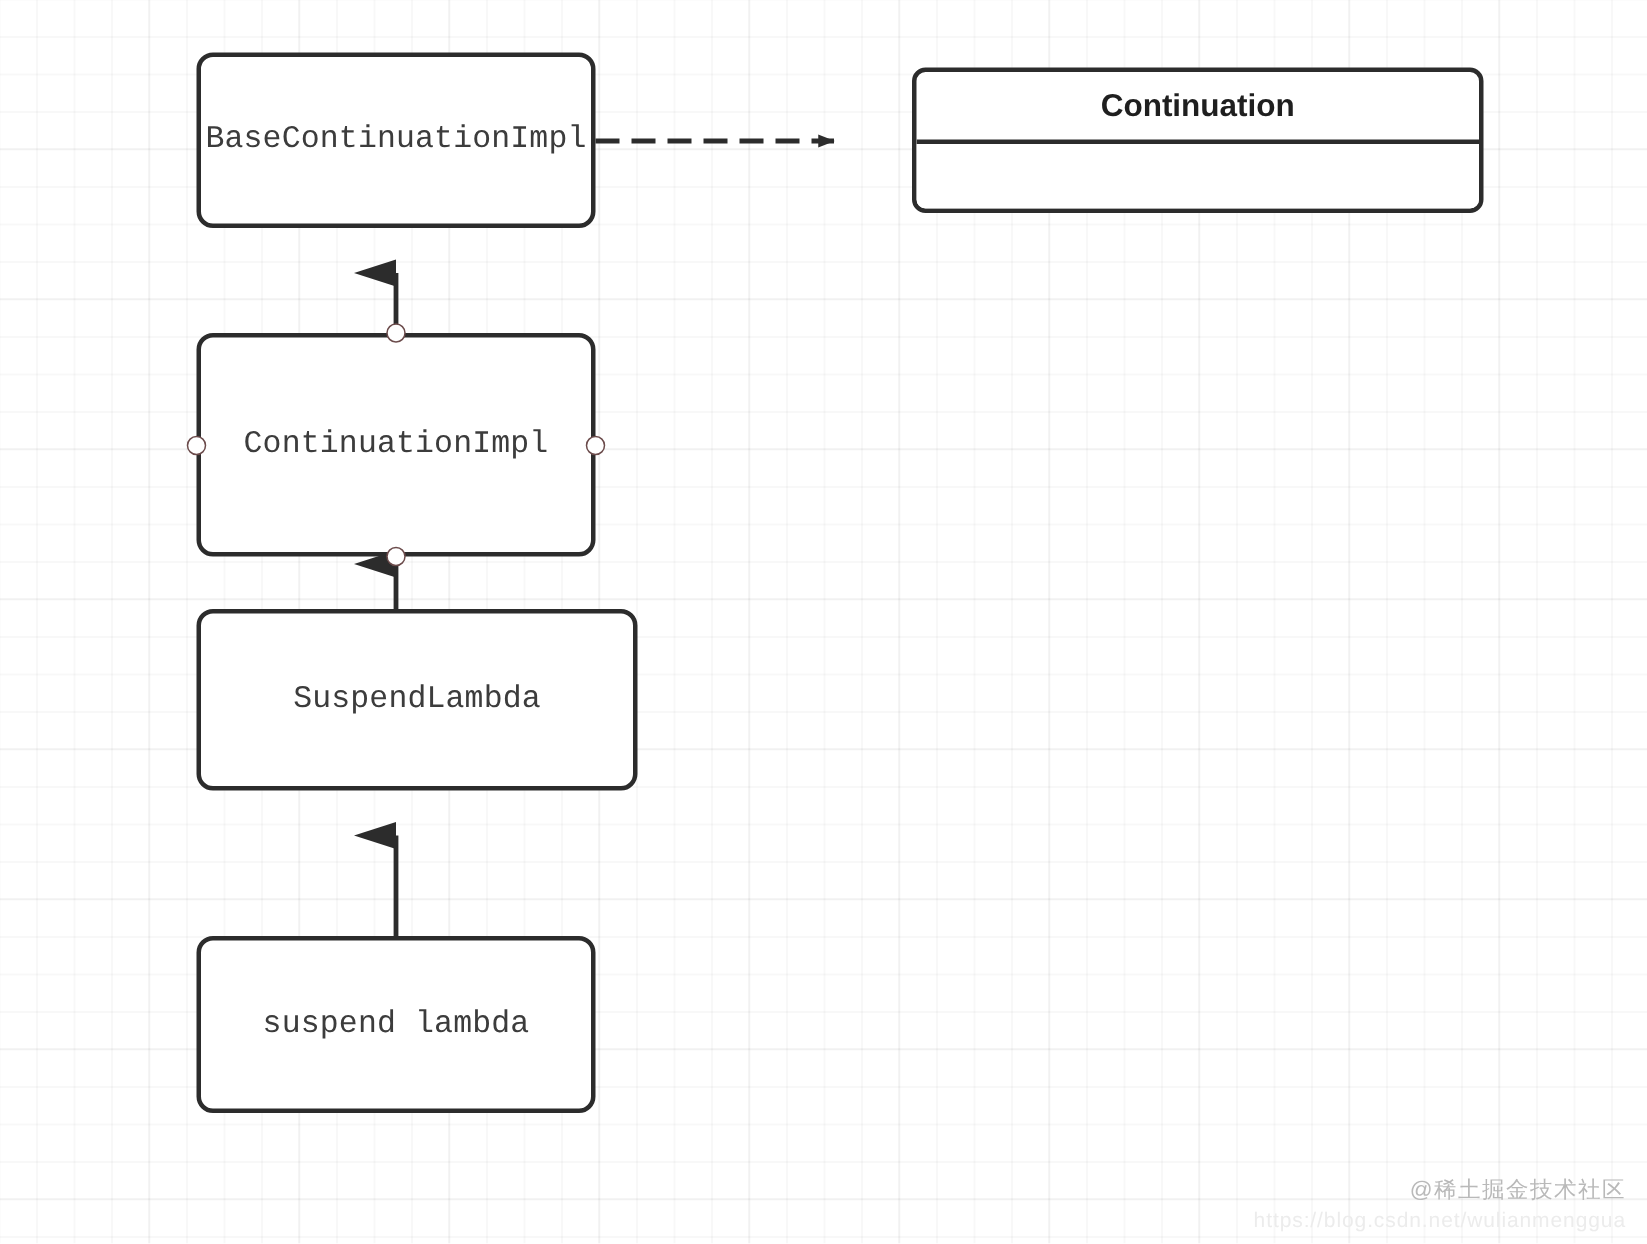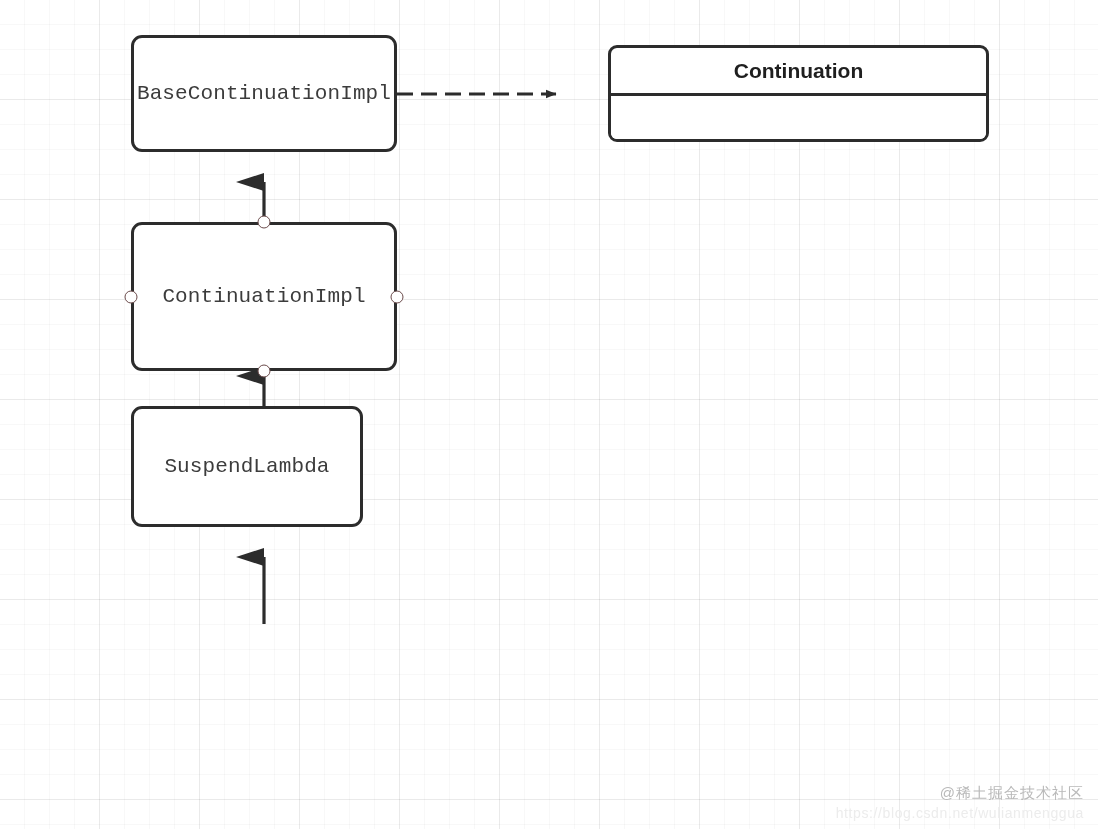--- a/index.html
+++ b/index.html
@@ -142,23 +142,26 @@
   </div>
 
   <div class="node" style="left:131px; top:222px; width:266px; height:149px;">
     <span class="node-label">ContinuationImpl</span>
     <span class="handle" style="left:50%; top:-3px; transform:translate(-50%,-50%);"></span>
     <span class="handle" style="left:auto; right:-3px; top:50%; transform:translate(50%,-50%);"></span>
     <span class="handle" style="left:50%; top:auto; bottom:-3px; transform:translate(-50%,50%);"></span>
     <span class="handle" style="left:-3px; top:50%; transform:translate(-50%,-50%);"></span>
   </div>
 
-  <div class="node" style="left:131px; top:406px; width:232px; height:121px;">
+  <div class="node" style="left:131px; top:406px; width:294px; height:121px;">
     <span class="node-label">SuspendLambda</span>
   </div>
 
+  <div class="node" style="left:131px; top:624px; width:266px; height:118px;">
+    <span class="node-label">suspend lambda</span>
+  </div>
 
   <div class="watermark" style="right:14px; bottom:8px;">
     <div class="wm-main">@稀土掘金技术社区</div>
     <div class="wm-url">https://blog.csdn.net/wulianmenggua</div>
   </div>
 
 </div>
 
 </body></html>

